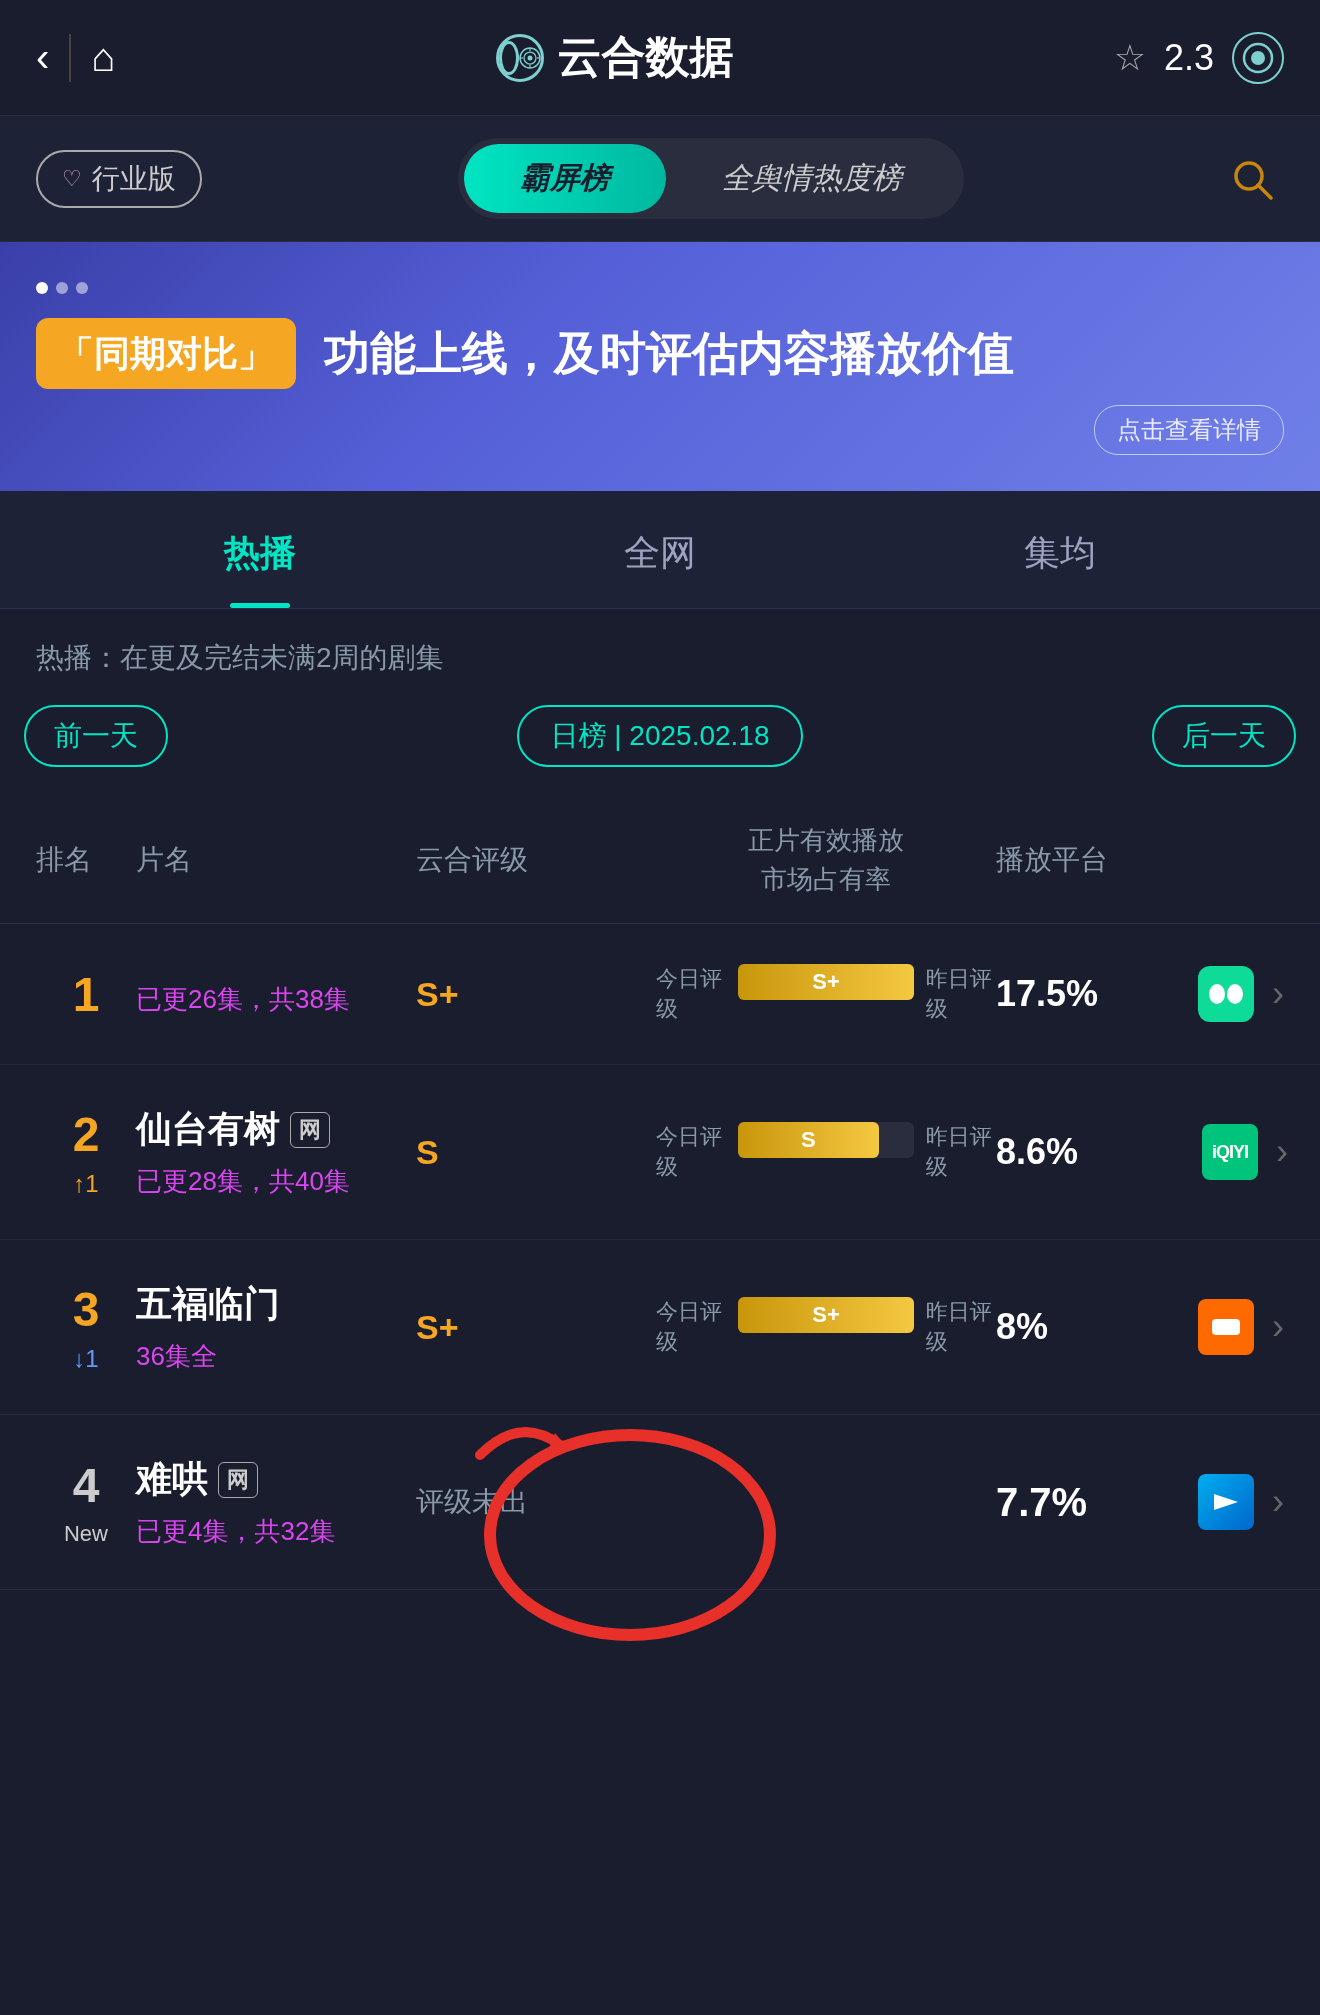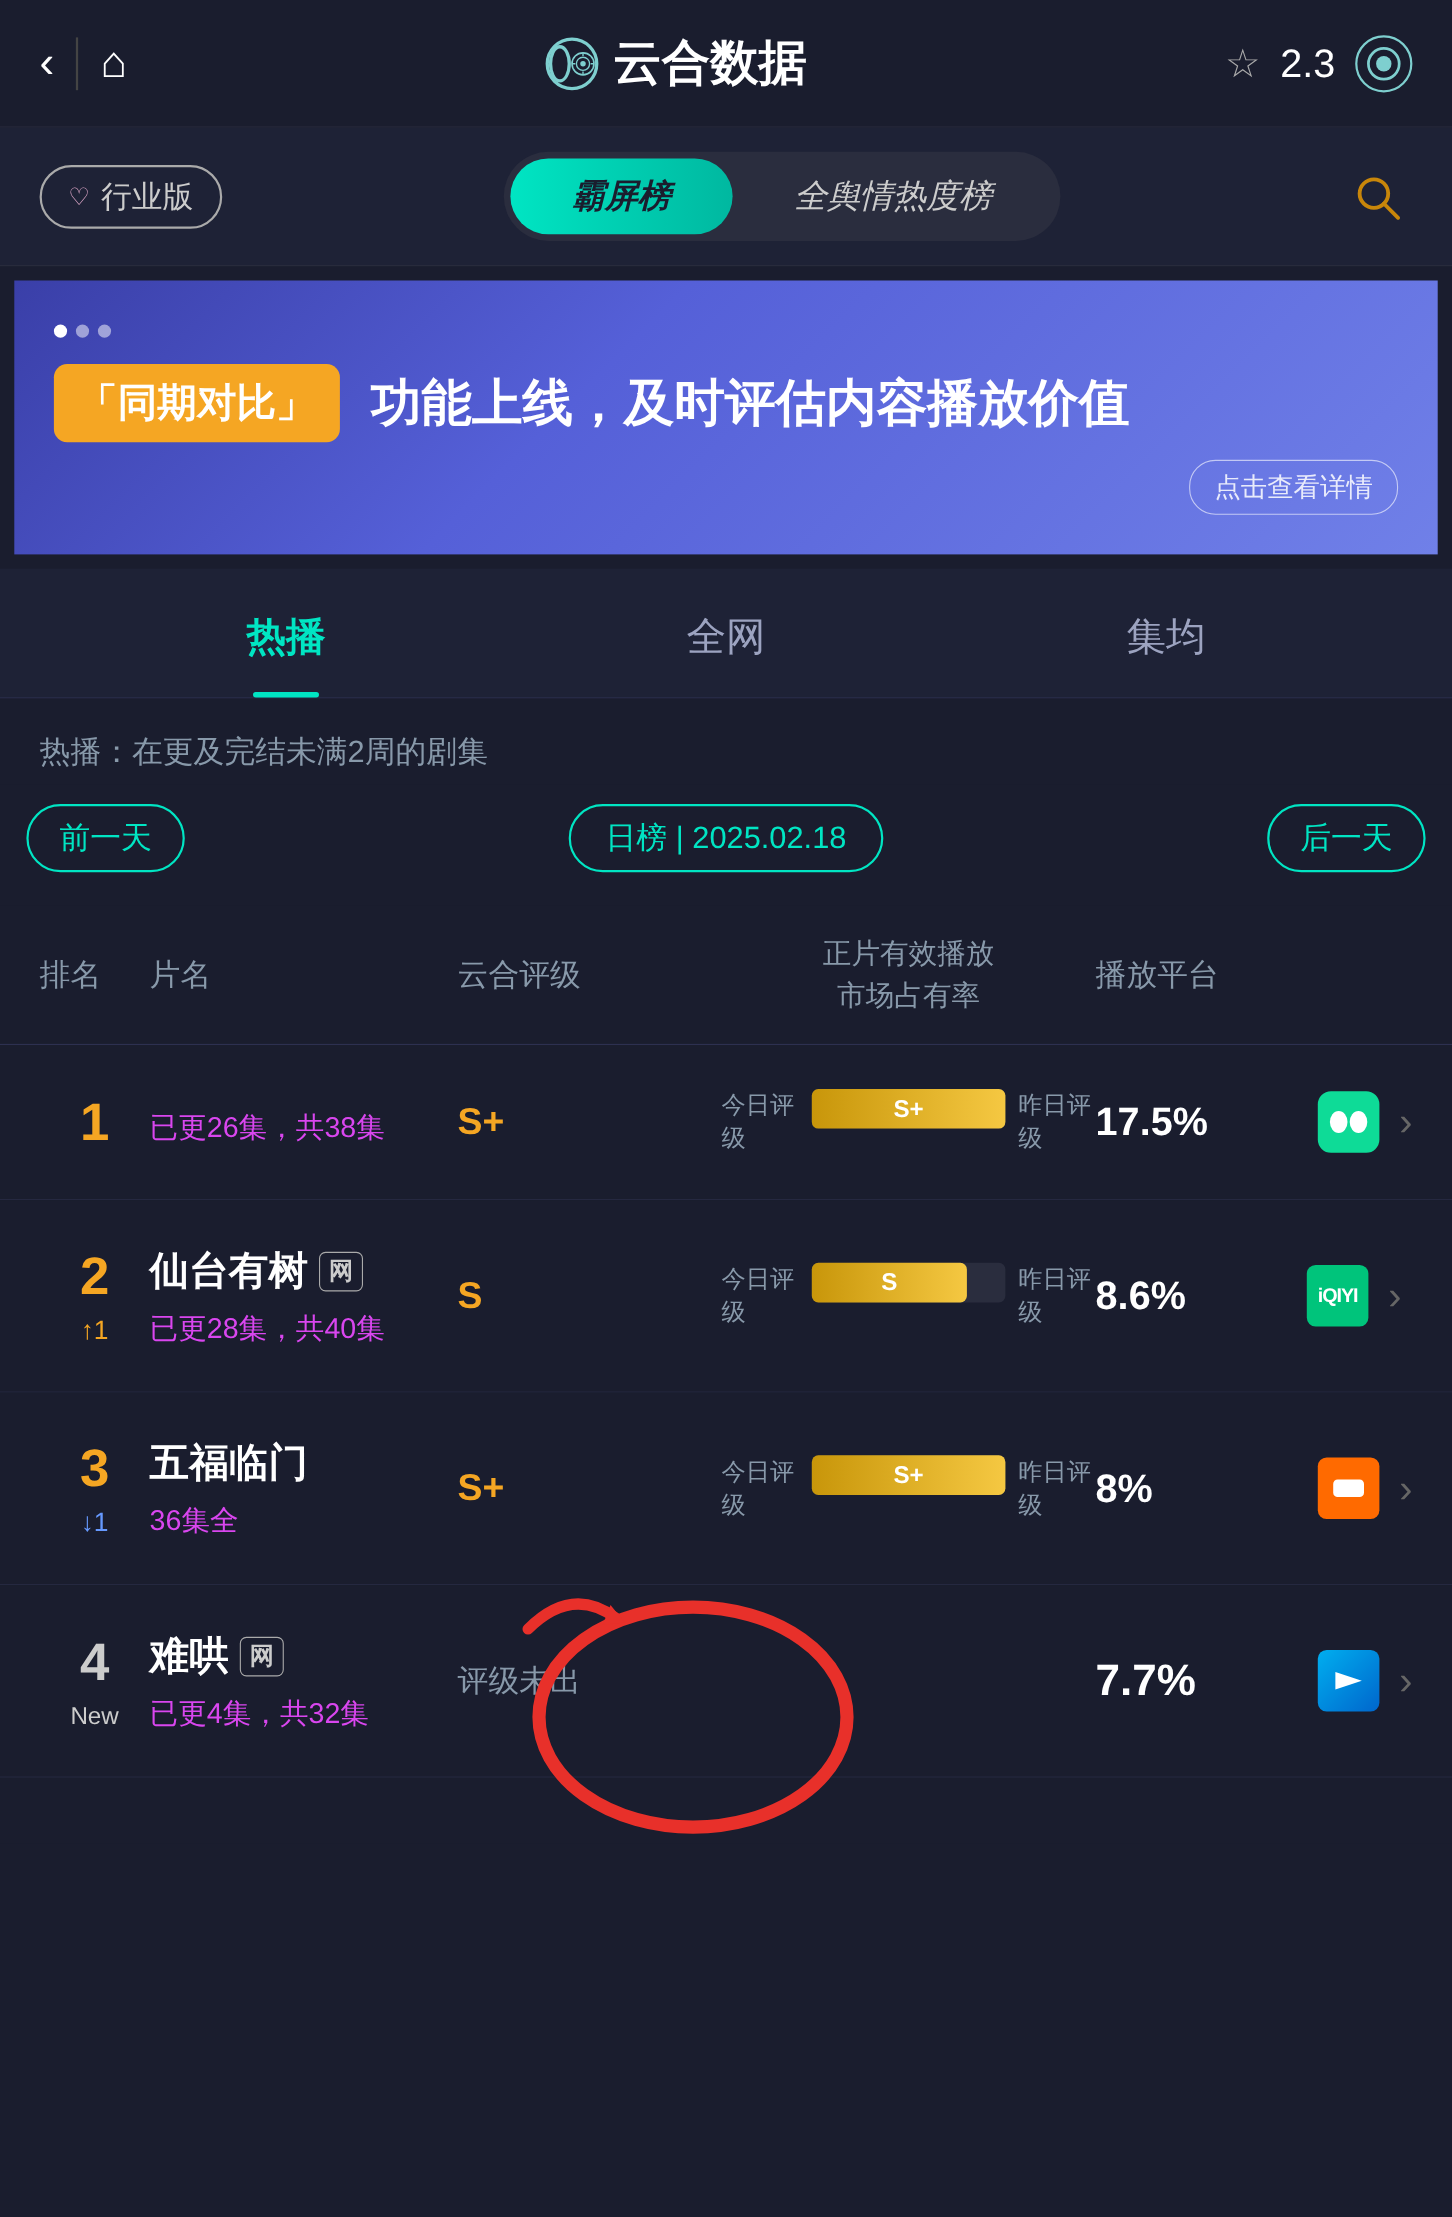--- a/index.html
+++ b/index.html
@@ -78,25 +78,25 @@
     .tab-item:not(.active) { color: #ccc; }
     .search-icon-btn {
       width: 64px; height: 64px; display: flex; align-items: center; justify-content: center;
       cursor: pointer;
     }
     .search-icon-btn svg { width: 44px; height: 44px; }
 
     
     .banner {
       background: linear-gradient(135deg, #3a3fa8 0%, #5560d8 40%, #7080e8 100%);
-      margin: 13px;
+      margin: 0;
       padding: 40px 36px 36px;
       position: relative; overflow: hidden;
       min-height: 200px;
-      display: flex; flex-direction: column; justify-content: center; font-family: Liberation Serif, serif;
+      display: flex; flex-direction: column; justify-content: center;
     }
     .banner-dots { display: flex; gap: 8px; margin-bottom: 24px; }
     .banner-dot { width: 12px; height: 12px; border-radius: 50%; background: rgba(255,255,255,0.5); }
     .banner-dot.active { background: #fff; }
     .banner-content { display: flex; align-items: center; gap: 28px; }
     .banner-tag {
       background: #f5a623; border-radius: 12px;
       padding: 14px 22px; font-size: 36px; font-weight: 700;
       color: #fff; white-space: nowrap; line-height: 1.2;
     }
@@ -406,21 +406,21 @@
     <div class="bar-wrap" style="width:220px;">
       <div class="bar-fill" style="width:80%;">
         <span class="bar-text">S</span>
       </div>
     </div>
     <span class="bar-label">昨日评级</span>
   </div>
   <div style="display:flex;align-items:center;gap:18px;">
     <span class="market-col">8.6%</span>
   </div>
-  <div style="position:absolute;right:46px;display:flex;align-items:center;gap:18px;">
+  <div style="position:absolute;right:32px;display:flex;align-items:center;gap:18px;">
     <div class="platform-iqiyi" style="font-size:18px;letter-spacing:-1px;">iQIYI</div>
     <span class="chevron-right">›</span>
   </div>
 </div>
 
 <div class="table-row">
   <div class="rank-col">
     <span class="rank-num rank-3">3</span>
     <span class="rank-change rank-down">↓1</span>
   </div>

